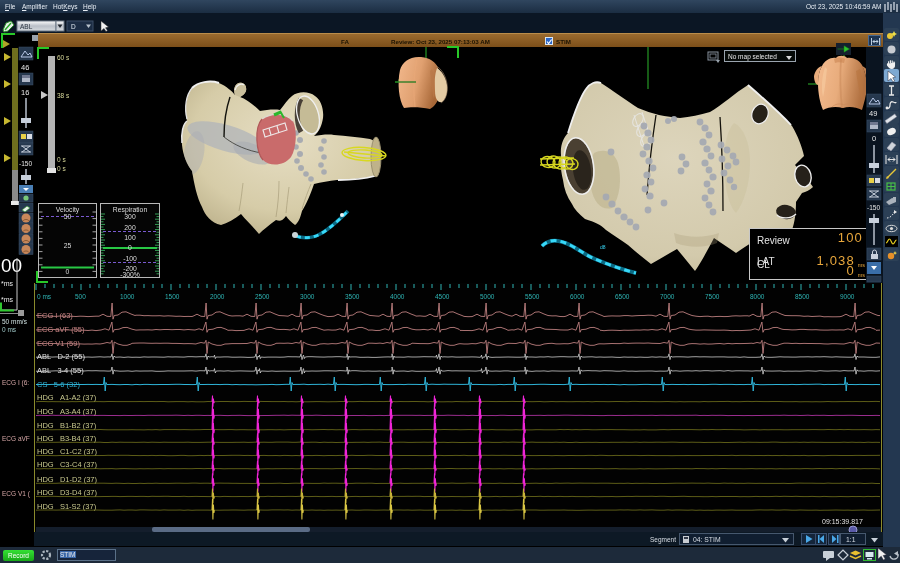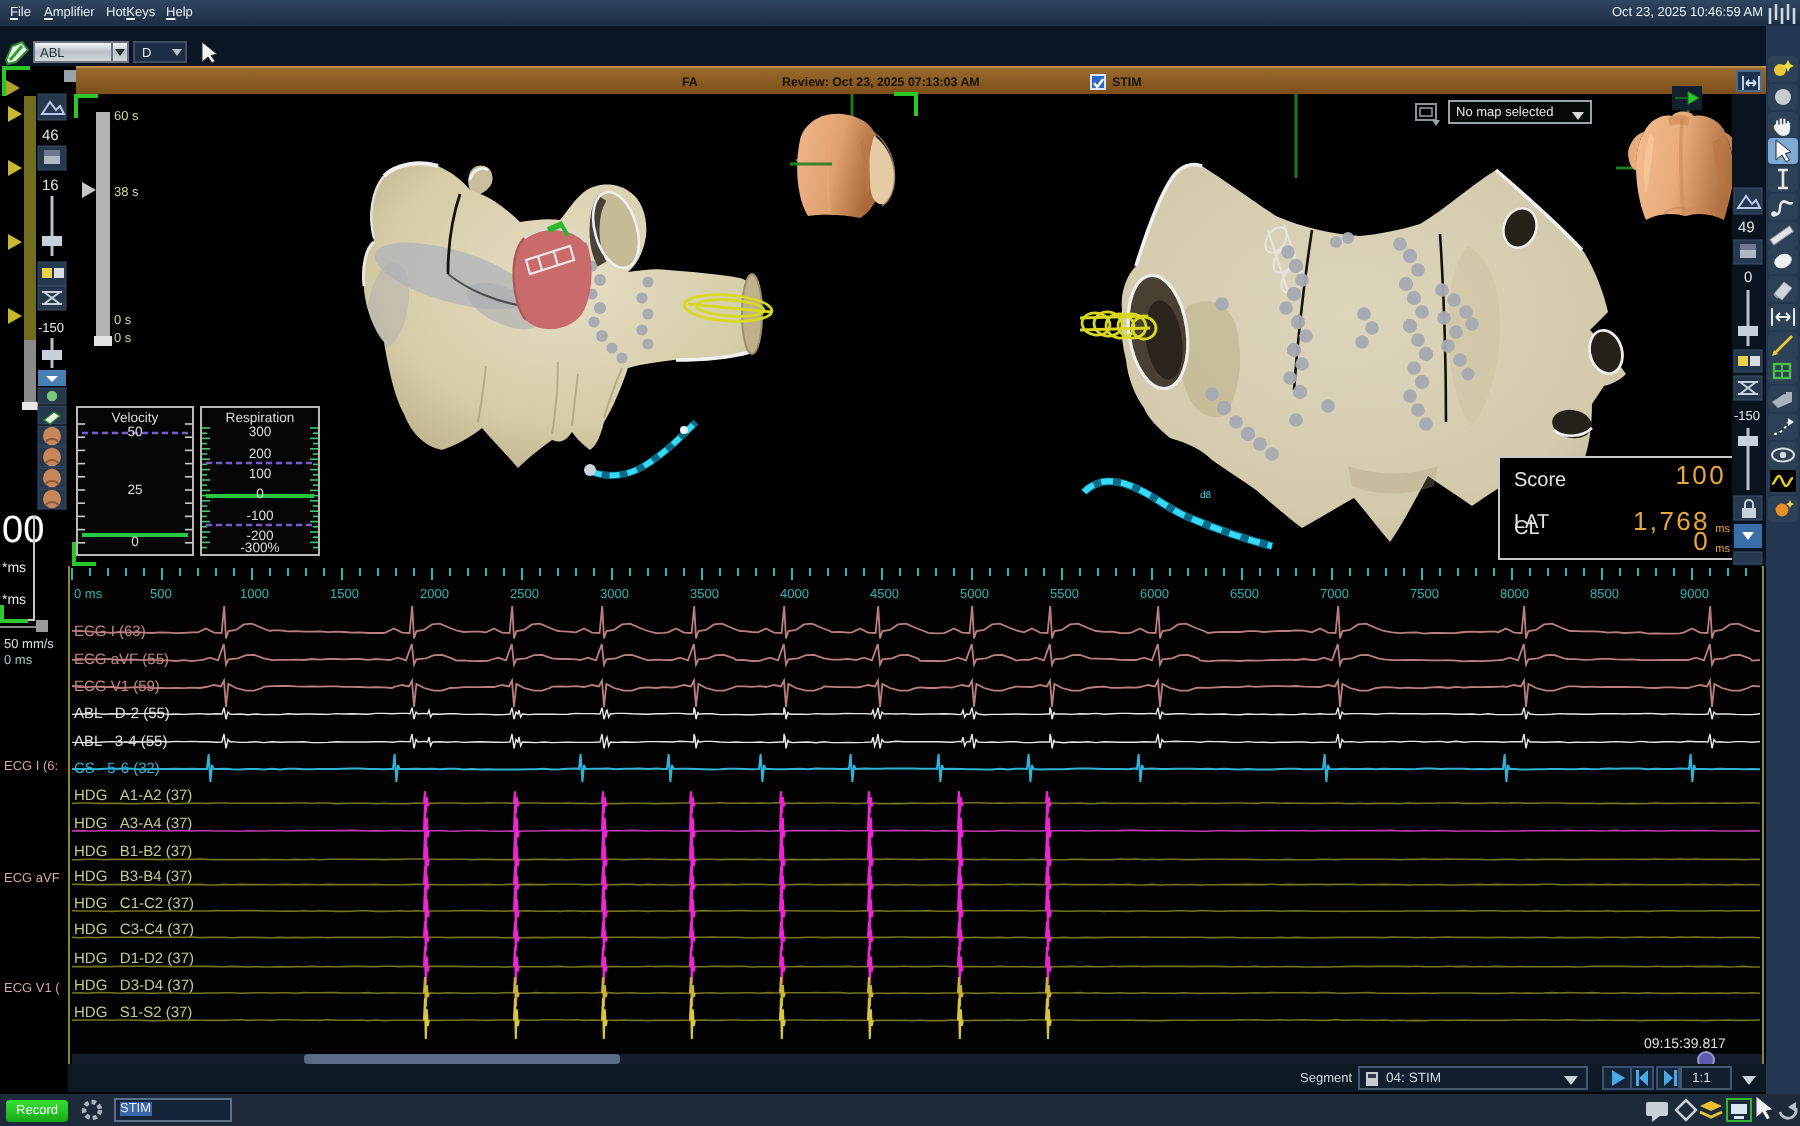--- a/index.html
+++ b/index.html
@@ -290,24 +290,24 @@
 
   <div id="nomap">No map selected<svg width="7" height="6" style="position:absolute;right:2px;top:3.5px">
           <polygon points="0,1 6,1 3,5" fill="#d8d8d8"></polygon>
         </svg></div>
   <svg class="abs" style="left:673px;top:17px" width="14" height="13">
         <rect x="1" y="2" width="10" height="8" fill="none" stroke="#8a94a0" stroke-width="1"></rect>
         <rect x="3" y="4" width="6" height="4" fill="none" stroke="#8a94a0" stroke-width="0.8"></rect>
         <polygon points="9,10 13,10 11,13" fill="#9aa4ae"></polygon>
       </svg>
   <div id="scorebox">
-        <span style="position:absolute;left:7px;top:7px">Score</span>
+        <span style="position:absolute;left:7px;top:7px">Review</span>
         <span class="val" style="position:absolute;right:5px;top:2.5px">100</span>
     <span style="position:absolute;left:7px;top:31px">CL</span>
-        <span class="val" style="position:absolute;right:13px;top:26px">1,768</span>
+        <span class="val" style="position:absolute;right:13px;top:26px">1,038</span>
         <span class="ms" style="position:absolute;right:3px;top:32px">ms</span>
     <span style="position:absolute;left:7px;top:28px">LAT</span>
         <span class="val" style="position:absolute;right:13px;top:36px">0</span>
         <span class="ms" style="position:absolute;right:3px;top:42px">ms</span>
   </div>
 </div>
 
 <svg class="abs" style="left:38px;top:50px" width="46" height="130">
   <rect x="10" y="6" width="7" height="116" fill="#b4b4b4"></rect>
   <rect x="9" y="118" width="9" height="5" fill="#e4e4e4"></rect>

